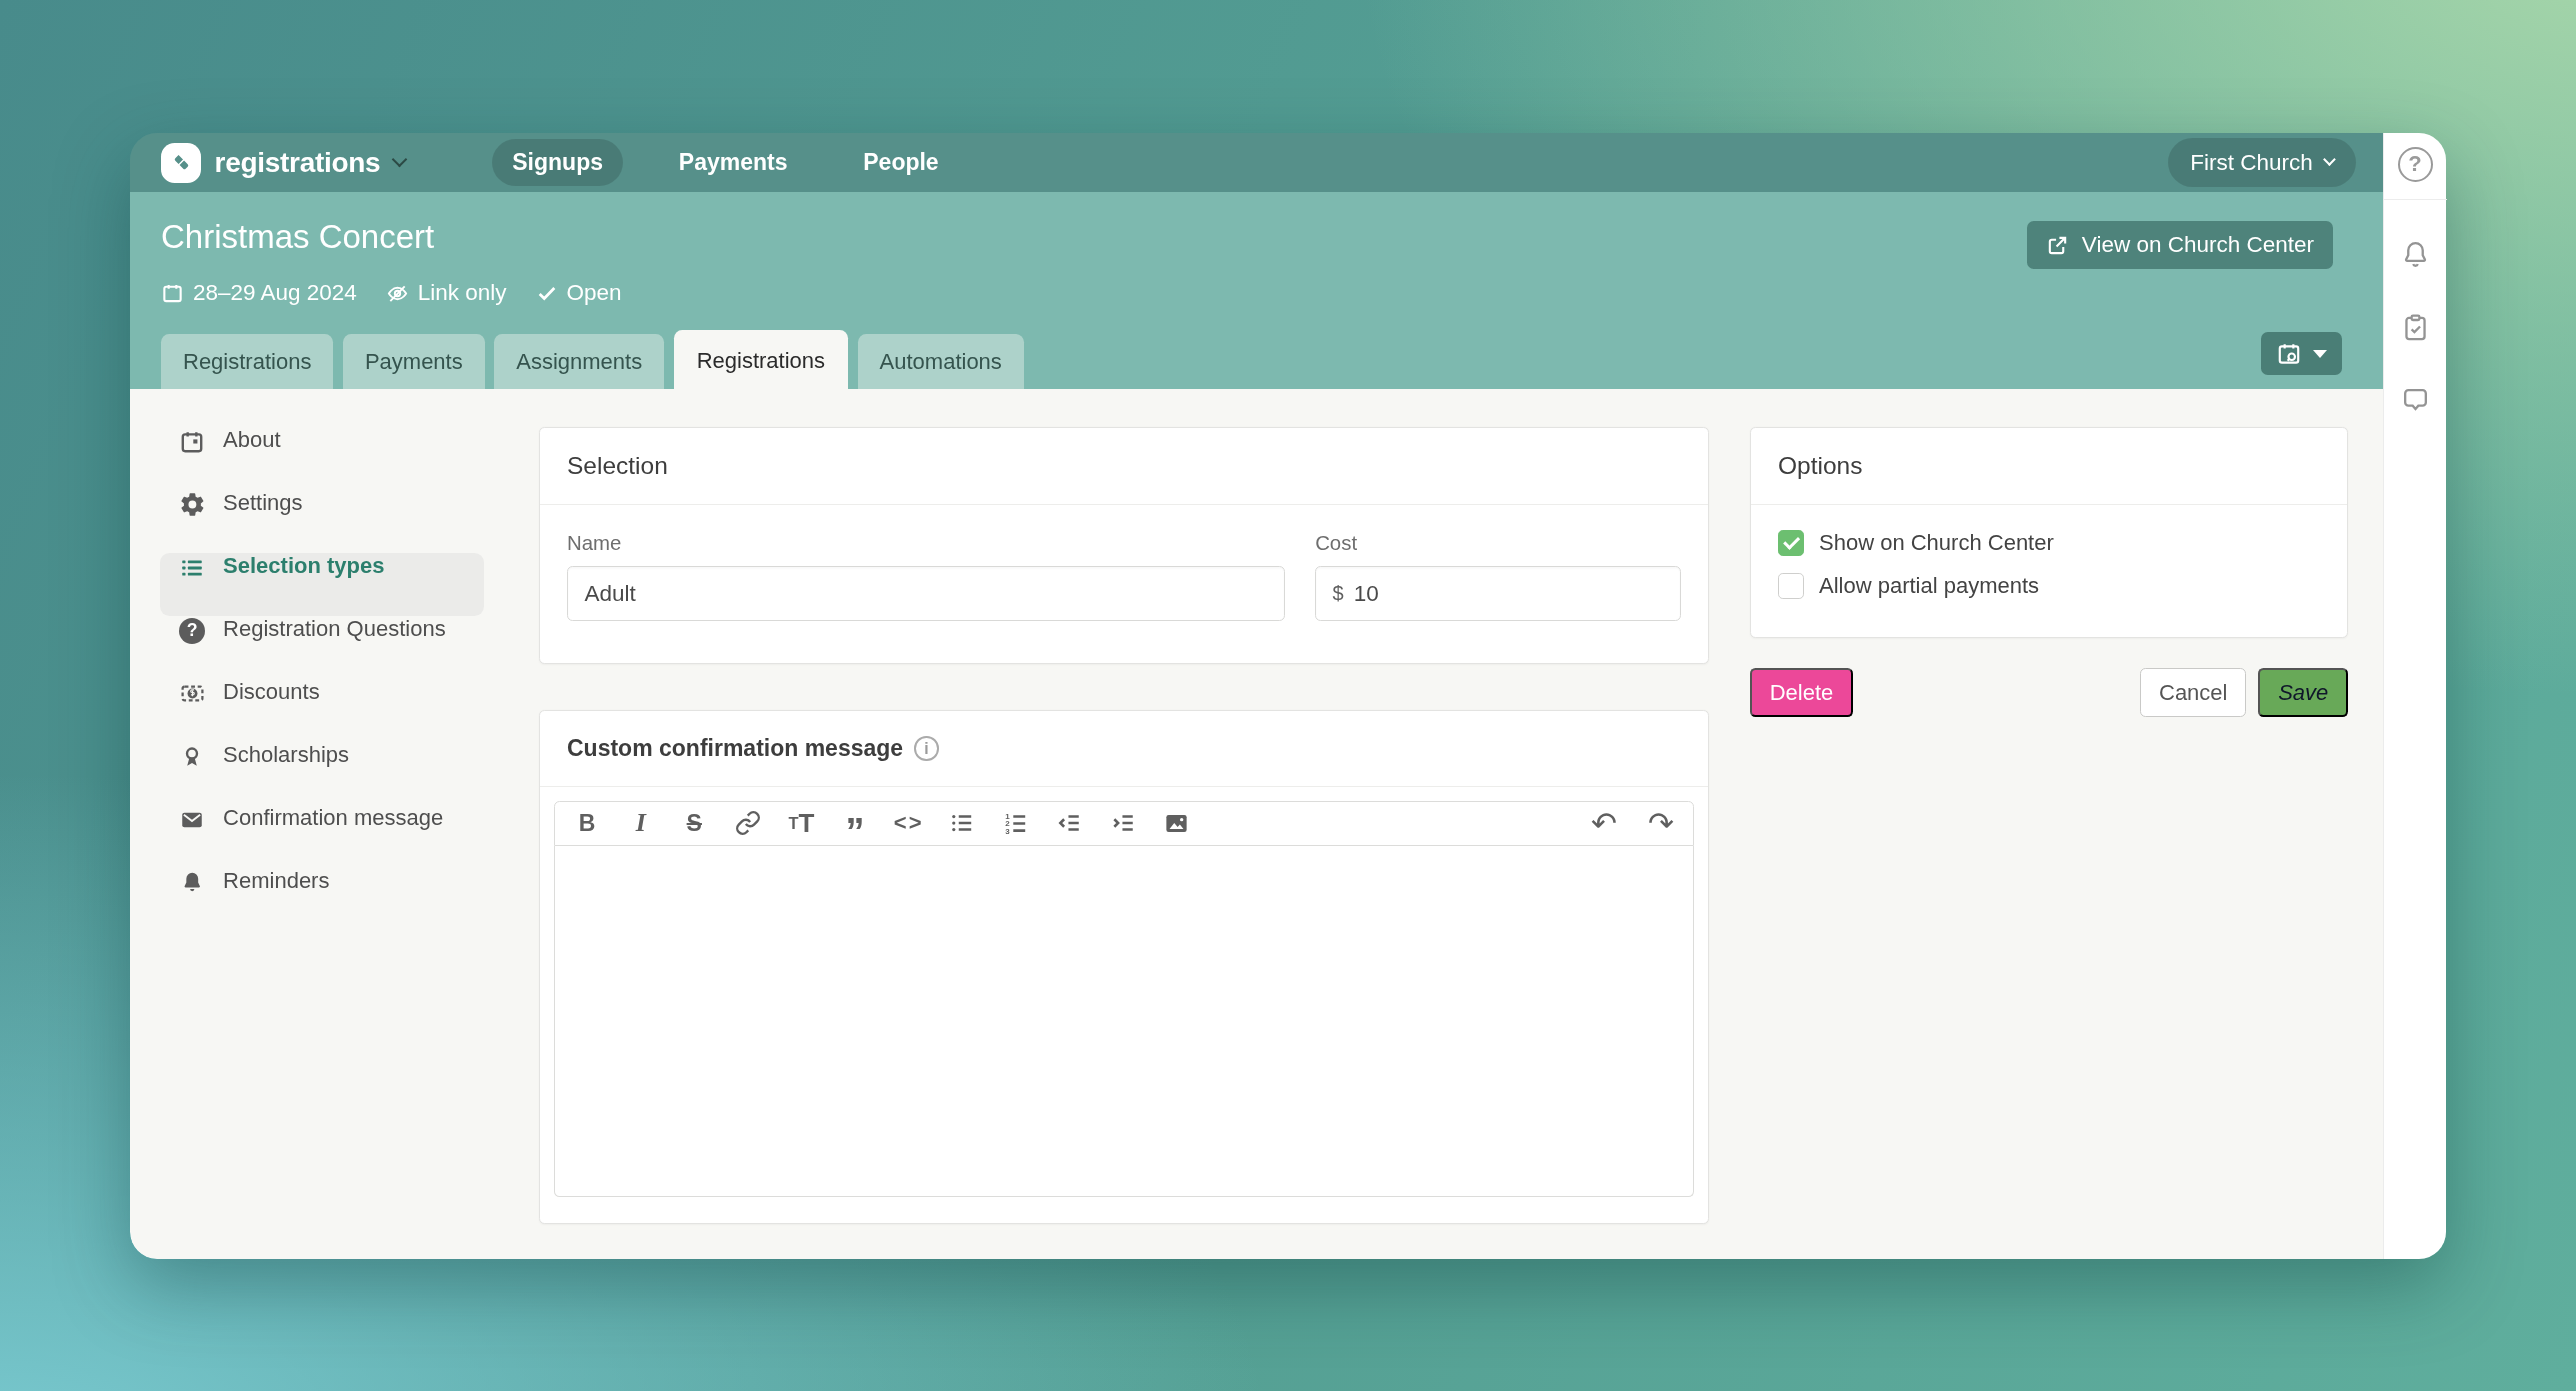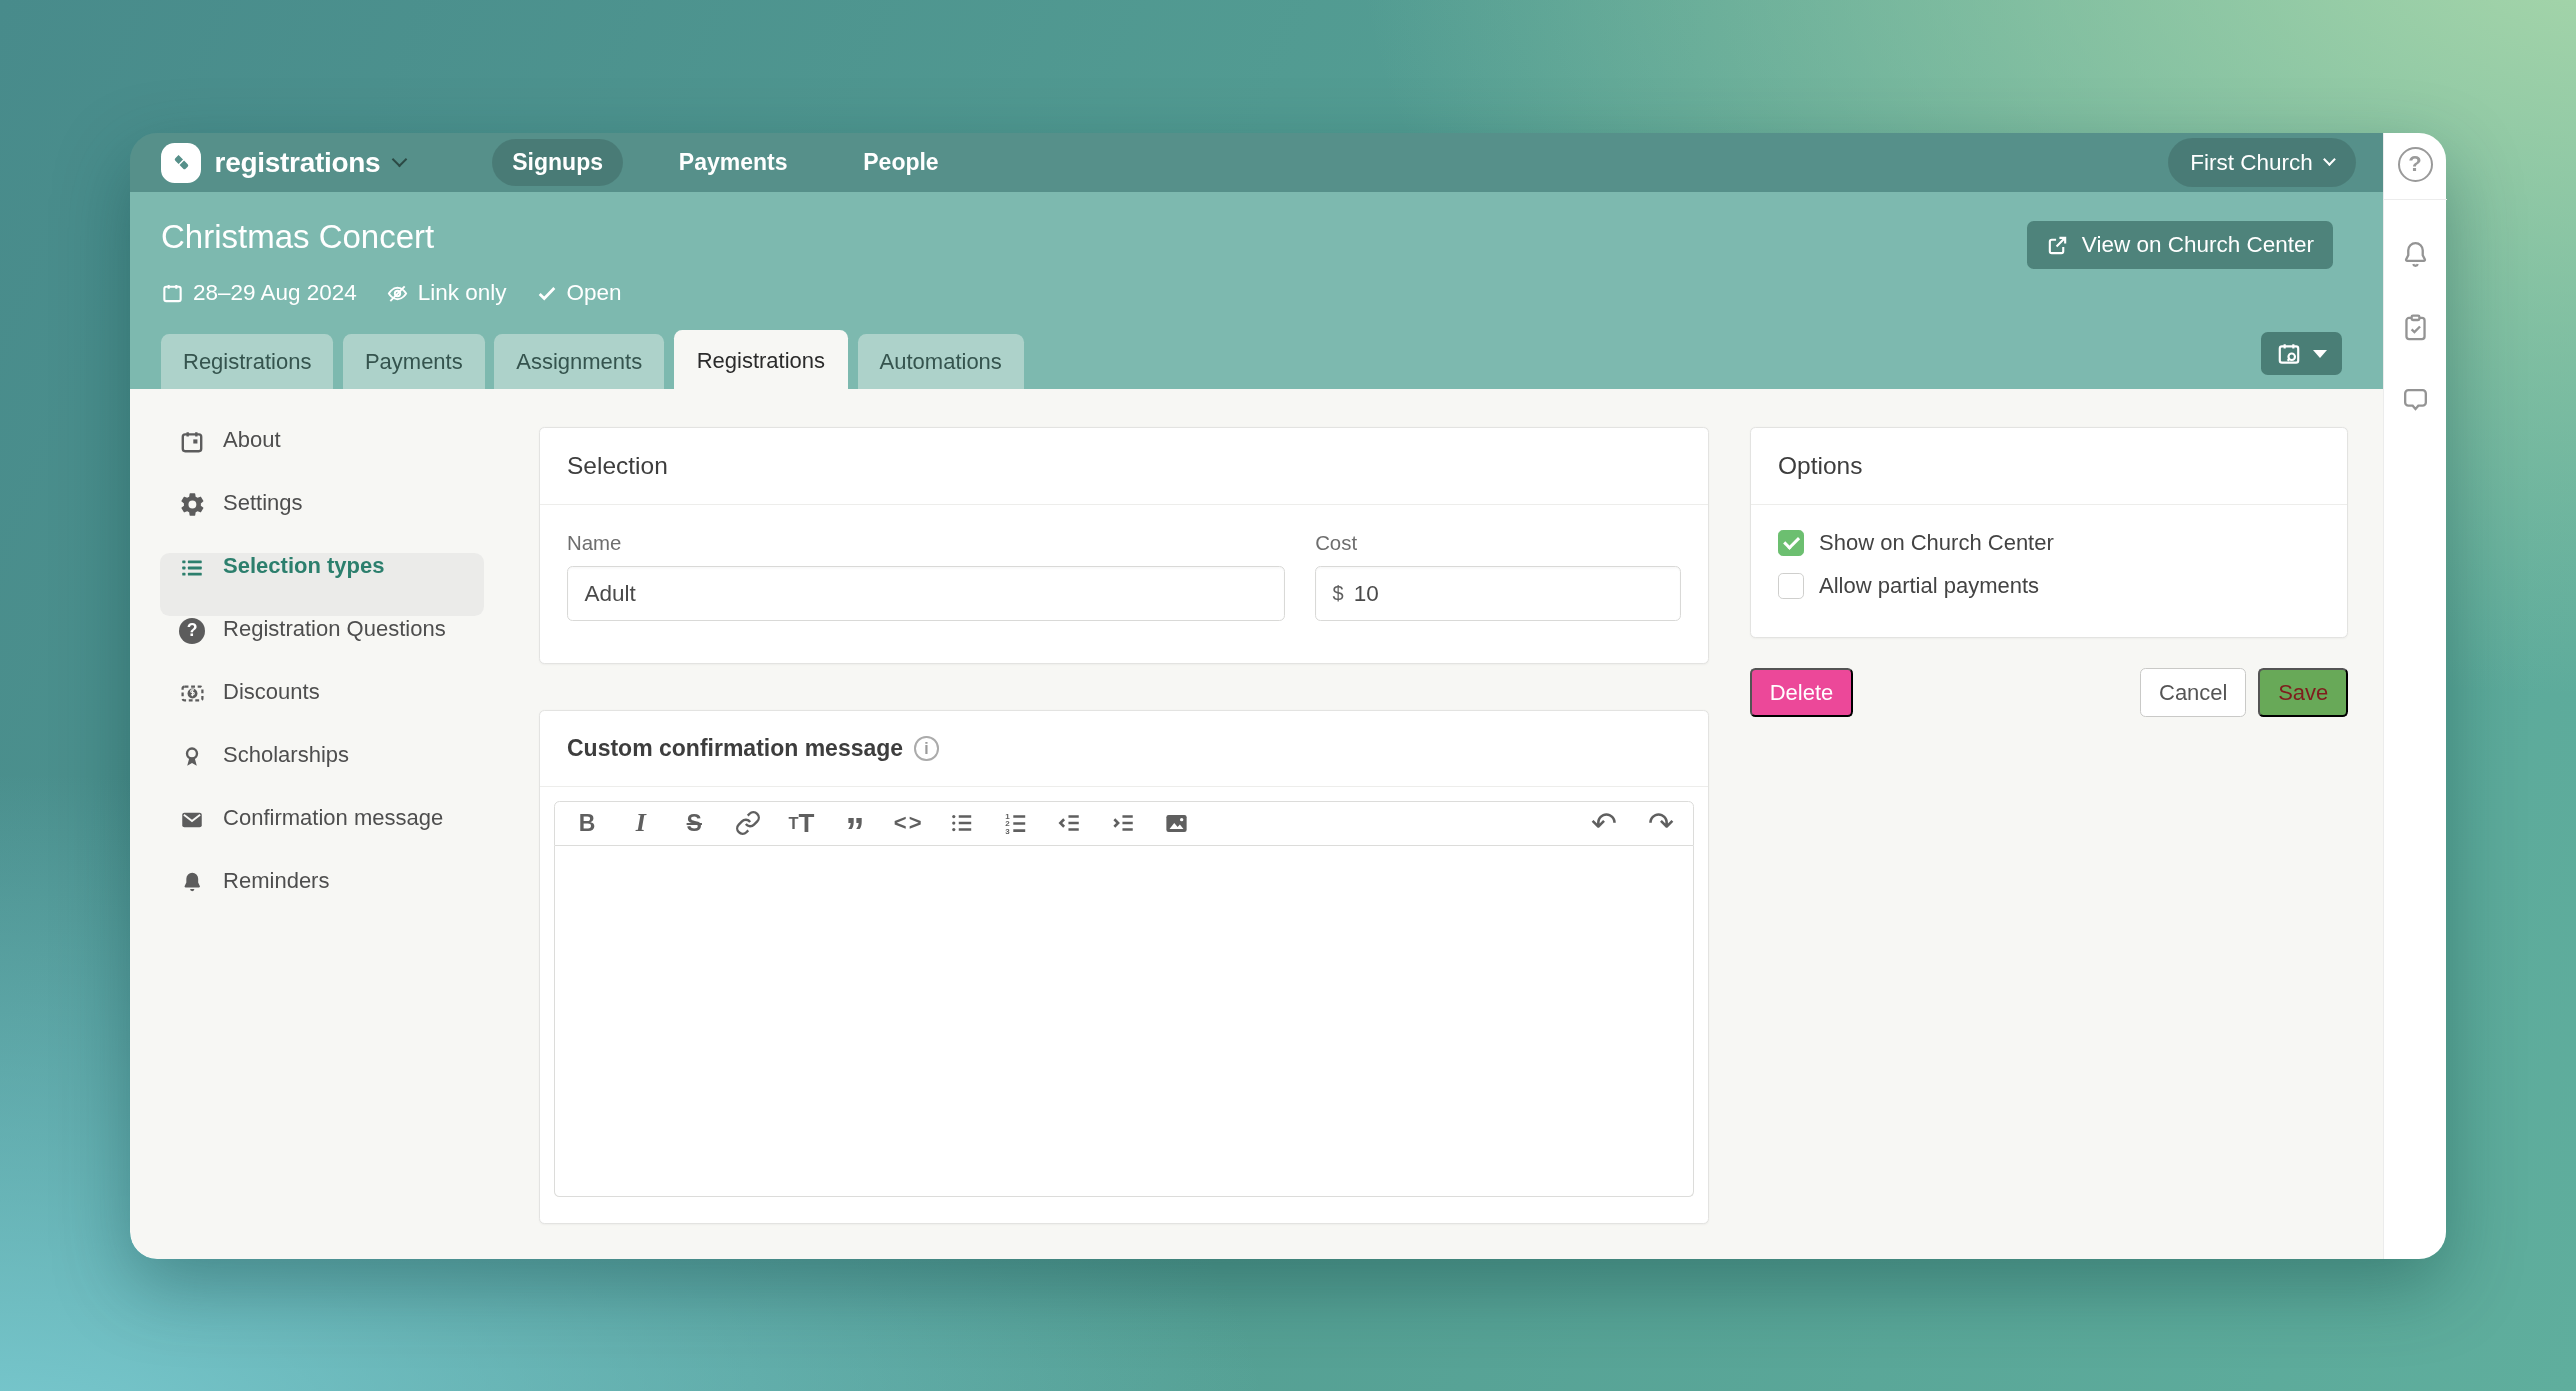--- a/index.html
+++ b/index.html
@@ -86,21 +86,21 @@
   .checkbox{width:26px;height:26px;border-radius:4.8px;border:1.4px solid #cfcfcd;background:#fff;flex-shrink:0;
     display:flex;align-items:center;justify-content:center;}
   .checkbox.checked{background:#6cbf70;border-color:#6cbf70;}
   .checkbox.checked::after{content:"";width:11.6px;height:5.5px;border-left:3.4px solid #fff;border-bottom:3.4px solid #fff;
     transform:rotate(-45deg);margin-top:-3.4px;}
 
   .actions-row{margin-top:30px;display:flex;justify-content:space-between;align-items:center;}
   .btn{font-size:22px;border-radius:5.5px;padding:9.5px 17.7px;font-family:"Liberation Sans",sans-serif;}
   .btn-delete{background:#ec4899;color:#fff;}
   .btn-cancel{background:#fff;color:#555;border:0.7px solid #c9c9c7;}
-  .btn-save{background:#68a958;color:#7f1d1d;}
+  .btn-save{background:#68a958;color:#0f172a;font-style:italic;}
   .right-btns{display:flex;gap:12.3px;padding-left:8px;}
 
   .conf-card{margin-top:46px;}
   .conf-body{padding:13.6px 13.6px 26px;}
   .editor-toolbar{border:0.7px solid #dcdcda;border-radius:5.5px 5.5px 0 0;height:45px;display:flex;align-items:center;
     padding:0 19px;gap:26.6px;background:#fff;}
   .tb-icon{width:27px;height:30px;display:flex;align-items:center;justify-content:center;color:#5f5f5f;
     font-size:23px;font-weight:bold;}
   .tb-icon.strike{text-decoration:line-through;}
   .tb-icon.italic{font-family:"Liberation Serif",serif;font-style:italic;font-size:26px;}

